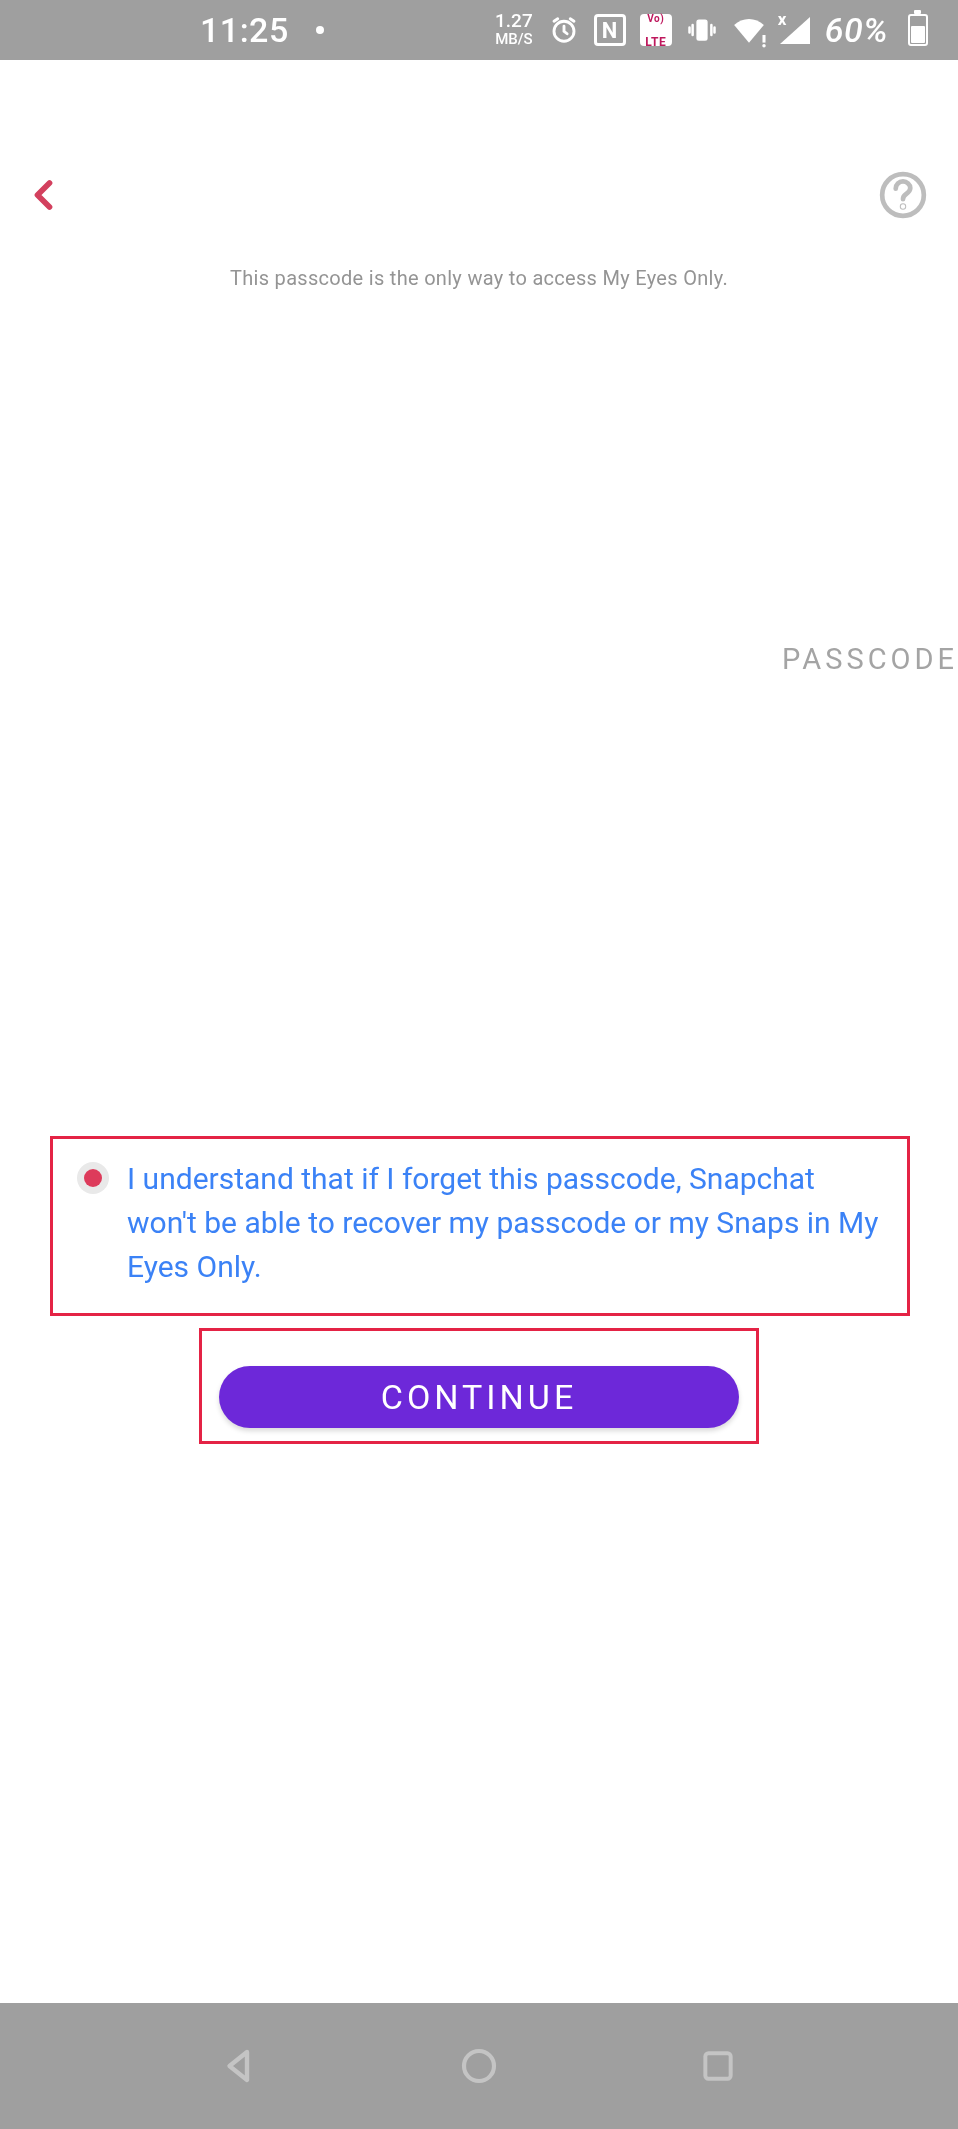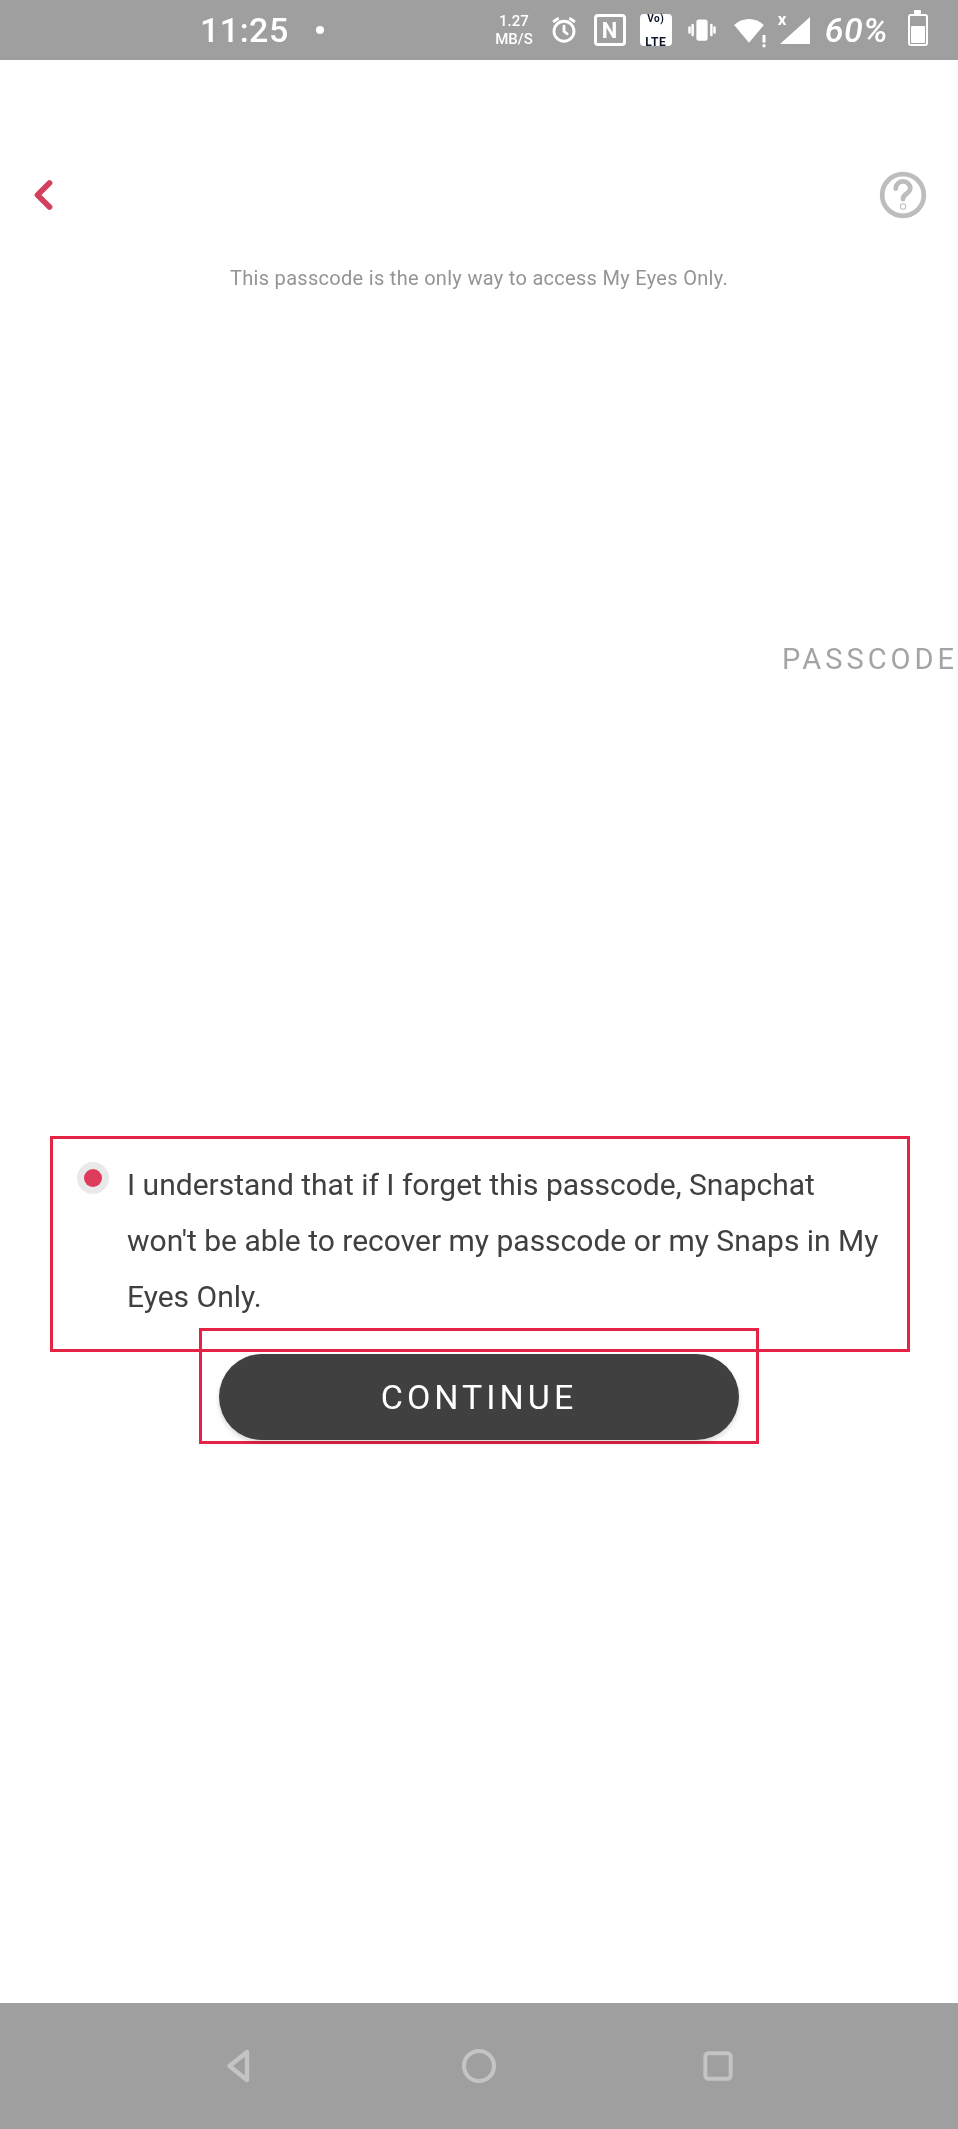--- a/index.html
+++ b/index.html
@@ -42,21 +42,21 @@
       flex-shrink: 0;
     }
     .status-bar .speed {
       font-size: 17px;
       line-height: 17px;
       text-align: center;
       white-space: nowrap;
       margin-left: 30px;
       letter-spacing: 0;
     }
-    .status-bar .speed .t { font-size: 15px; }
+    .status-bar .speed .t { font-size: 19px; }
     .status-bar .speed .b { font-size: 15px; }
     .status-bar .iconset {
       display: flex;
       align-items: center;
       gap: 14px;
     }
     .status-bar .battpct {
       font-size: 34px;
       display: flex;
       align-items: center;
@@ -85,21 +85,21 @@
       height: 60%;
       background: #ffffff;
       border-radius: 1px;
     }
     .status-bar svg {
       fill: #ffffff;
       stroke: #ffffff;
     }
     .sb-icon { width: 32px; height: 32px; display:flex; align-items:center; justify-content:center; }
     .sb-box { border: 3px solid #fff; border-radius:4px; width:32px; height:32px; font-size:14px; font-weight:700; display:flex; flex-direction:column; align-items:center; justify-content:center; line-height:11px;}
-    .sb-box.fill { background:#fff; color:#0f172a;gap:13px; }
+    .sb-box.fill { background:#fff; color:#be185d;gap:13px; }
     .tri-sig {
       position:relative; width:30px; height:27px;
     }
     .tri-sig::before {
       content:""; position:absolute; bottom:0; right:0;
       border-style:solid; border-width:0 0 27px 30px;
       border-color:transparent transparent #ffffff transparent;
     }
     .tri-sig .x {
       position:absolute; top:-8px; left:-2px; font-size:17px; font-weight:700; color:#fff;
@@ -179,40 +179,40 @@
       background:#e9e9e9;
       display:flex;align-items:center;justify-content:center;
       flex-shrink:0;
       margin-top: 5px;
     }
     .radio .dotin {
       width:18px;height:18px;border-radius:50%;
       background:#dd3b5b;
     }
     .agree-text {
-      color:#404040;
+      color:#3b82f6;
       font-size:30px;
-      line-height:56px;
+      line-height:44px;
       letter-spacing:0px;
     }
     .continue-wrap {
       position:absolute;
       top:1268px;
       left:50%;
       transform:translateX(-50%);
       width:560px;
       height:116px;
       border:3px solid #e42345;
       display:flex;align-items:center;justify-content:center;
     }
     .continue-btn {
       width:520px;
-      height:86px;
+      height:62px;
       border-radius:60px;
-      background:#404040;
+      background:#6d28d9;
       color:#ffffff;
       display:flex;align-items:center;justify-content:center;
       font-size:34px;
       letter-spacing:4px;
       box-shadow:0 3px 5px rgba(0,0,0,0.15);
       font-weight:400;
       margin-top:21px;
     }
 
     

